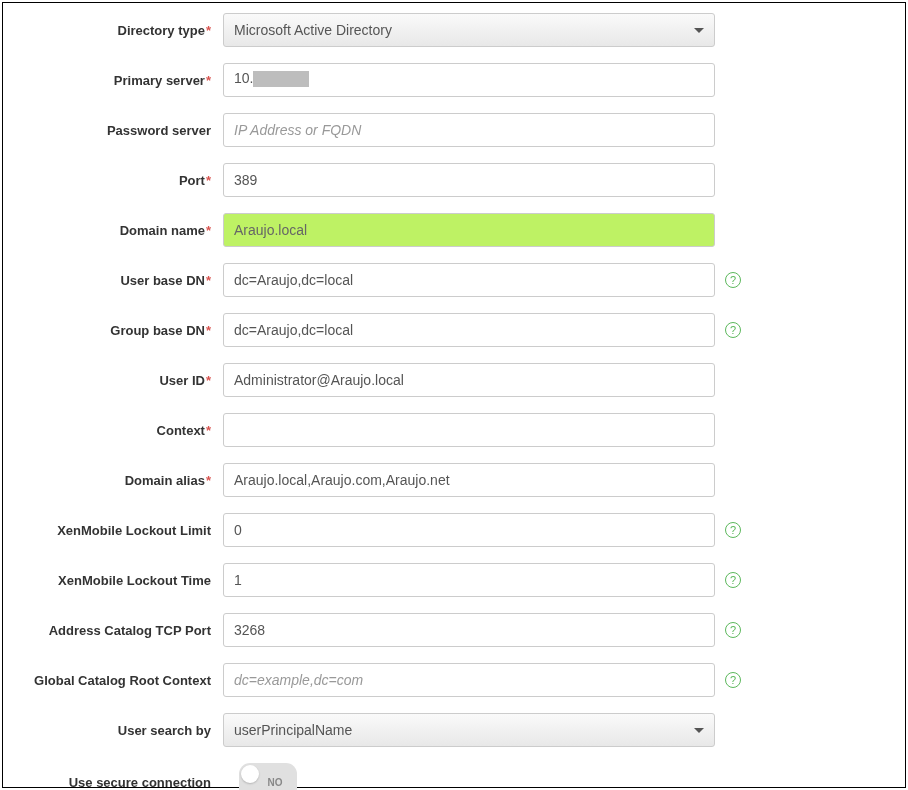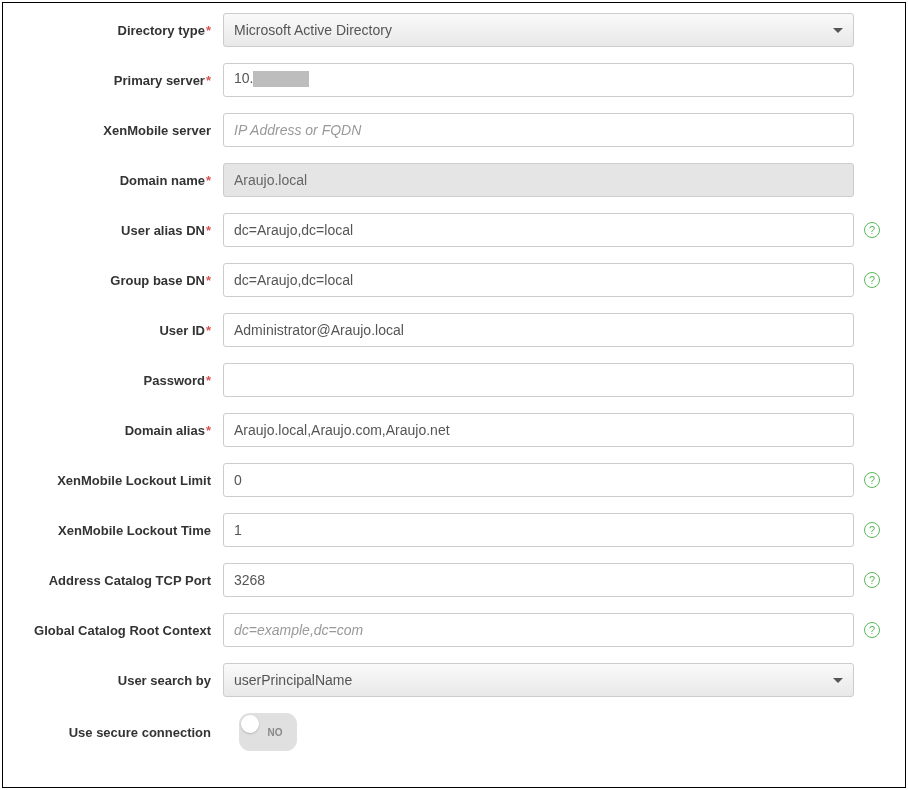--- a/index.html
+++ b/index.html
@@ -32,36 +32,36 @@
   .required {
     color: #d9534f;
     margin-left: 1px;
   }
   .form-control-wrap {
     flex: 1;
     display: flex;
     align-items: center;
   }
   .form-input, .form-select {
-    width: 631px;
+    width: 492px;
     height: 34px;
     border: 1px solid #ccc;
     border-radius: 3px;
     padding: 6px 10px;
     font-size: 14px;
     color: #555;
     background: #fff;
     font-family: inherit;
   }
   .form-input::placeholder {
     color: #999;
     font-style: italic;
   }
   .form-input.readonly {
-    background: #e5e5e5;
+    background: #bef264;
     color: #666;
   }
   .form-select {
     background: linear-gradient(to bottom, #fafafa, #e8e8e8);
     cursor: pointer;
     display: flex;
     align-items: center;
     justify-content: space-between;
   }
   .select-caret {
@@ -141,40 +141,48 @@
     </div>
     <div class="form-control-wrap">
       <div class="form-input">
         <span>10.</span><span class="redacted"></span>
       </div>
     </div>
   </div>
 
   <div class="form-row">
     <div class="form-label">
-      <span>XenMobile server</span>
+      <span>Password server</span>
     </div>
     <div class="form-control-wrap">
       <input class="form-input" type="text" placeholder="IP Address or FQDN" style="">
     </div>
   </div>
 
+  <div class="form-row">
+    <div class="form-label">
+      <span>Port</span><span class="required">*</span>
+    </div>
+    <div class="form-control-wrap">
+      <input class="form-input" type="text" value="389" style="">
+    </div>
+  </div>
 
   <div class="form-row">
     <div class="form-label">
       <span>Domain name</span><span class="required">*</span>
     </div>
     <div class="form-control-wrap">
       <input class="form-input readonly" type="text" readonly="" value="Araujo.local" style="">
     </div>
   </div>
 
   <div class="form-row">
     <div class="form-label">
-      <span>User alias DN</span><span class="required">*</span>
+      <span>User base DN</span><span class="required">*</span>
     </div>
     <div class="form-control-wrap">
       <input class="form-input" type="text" value="dc=Araujo,dc=local" style="">
       <span class="help-icon">?</span>
     </div>
   </div>
 
   <div class="form-row">
     <div class="form-label">
       <span>Group base DN</span><span class="required">*</span>
@@ -189,21 +197,21 @@
     <div class="form-label">
       <span>User ID</span><span class="required">*</span>
     </div>
     <div class="form-control-wrap">
       <input class="form-input" type="text" value="Administrator@Araujo.local" style="">
     </div>
   </div>
 
   <div class="form-row">
     <div class="form-label">
-      <span>Password</span><span class="required">*</span>
+      <span>Context</span><span class="required">*</span>
     </div>
     <div class="form-control-wrap">
       <input class="form-input" type="password" value="" style="">
     </div>
   </div>
 
   <div class="form-row">
     <div class="form-label">
       <span>Domain alias</span><span class="required">*</span>
     </div>

